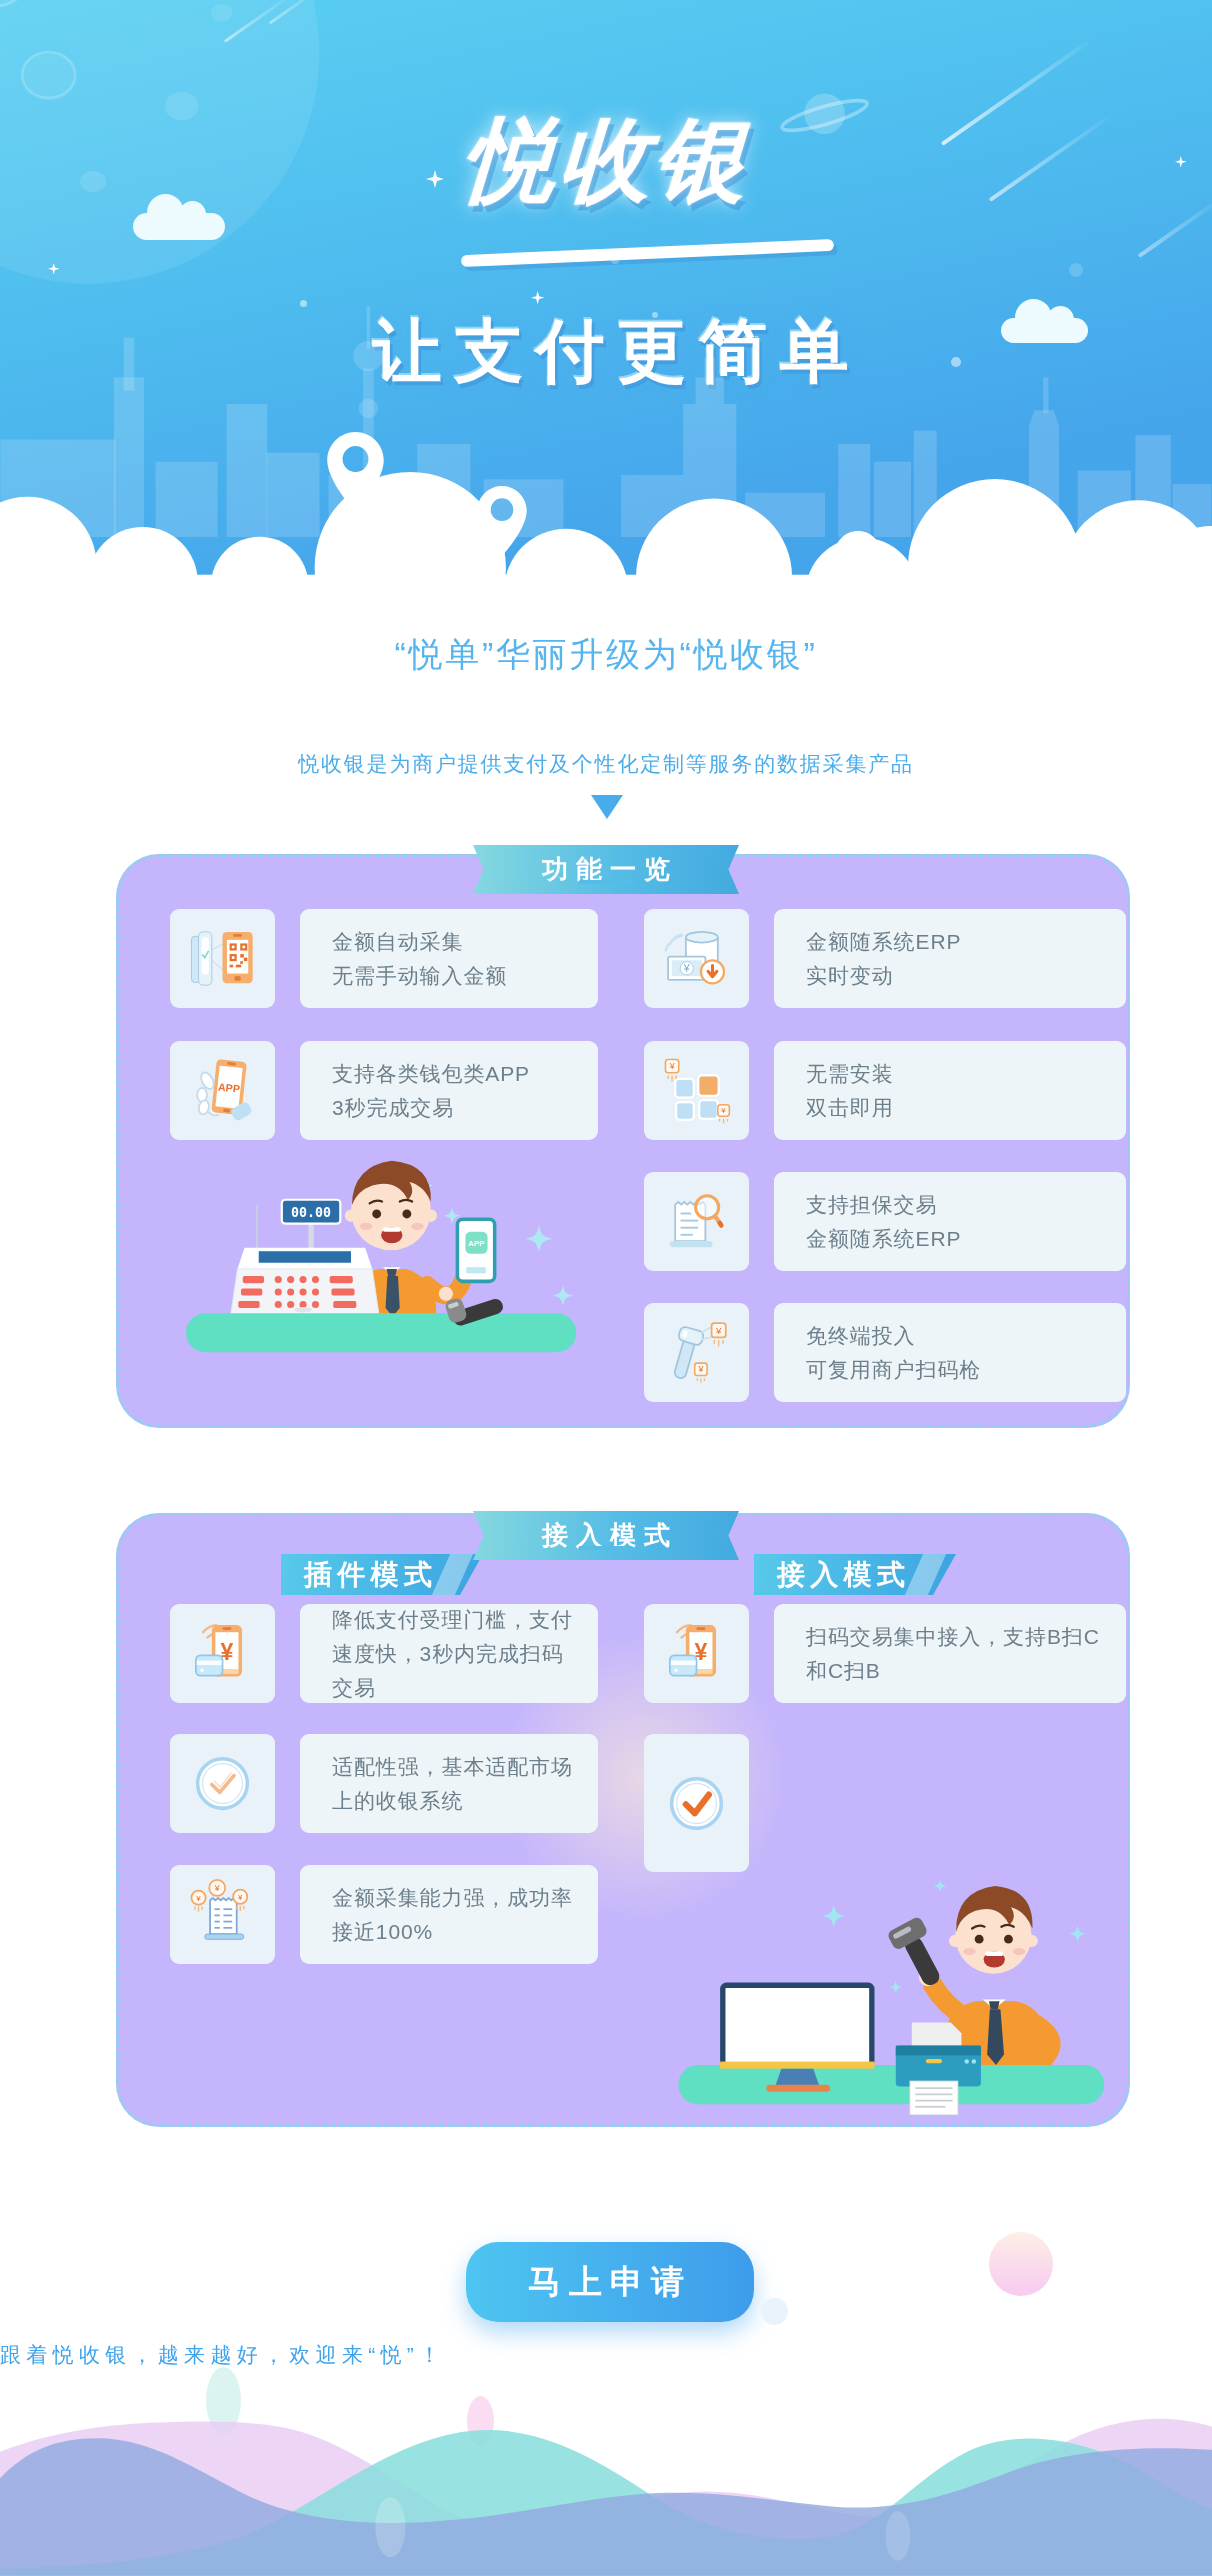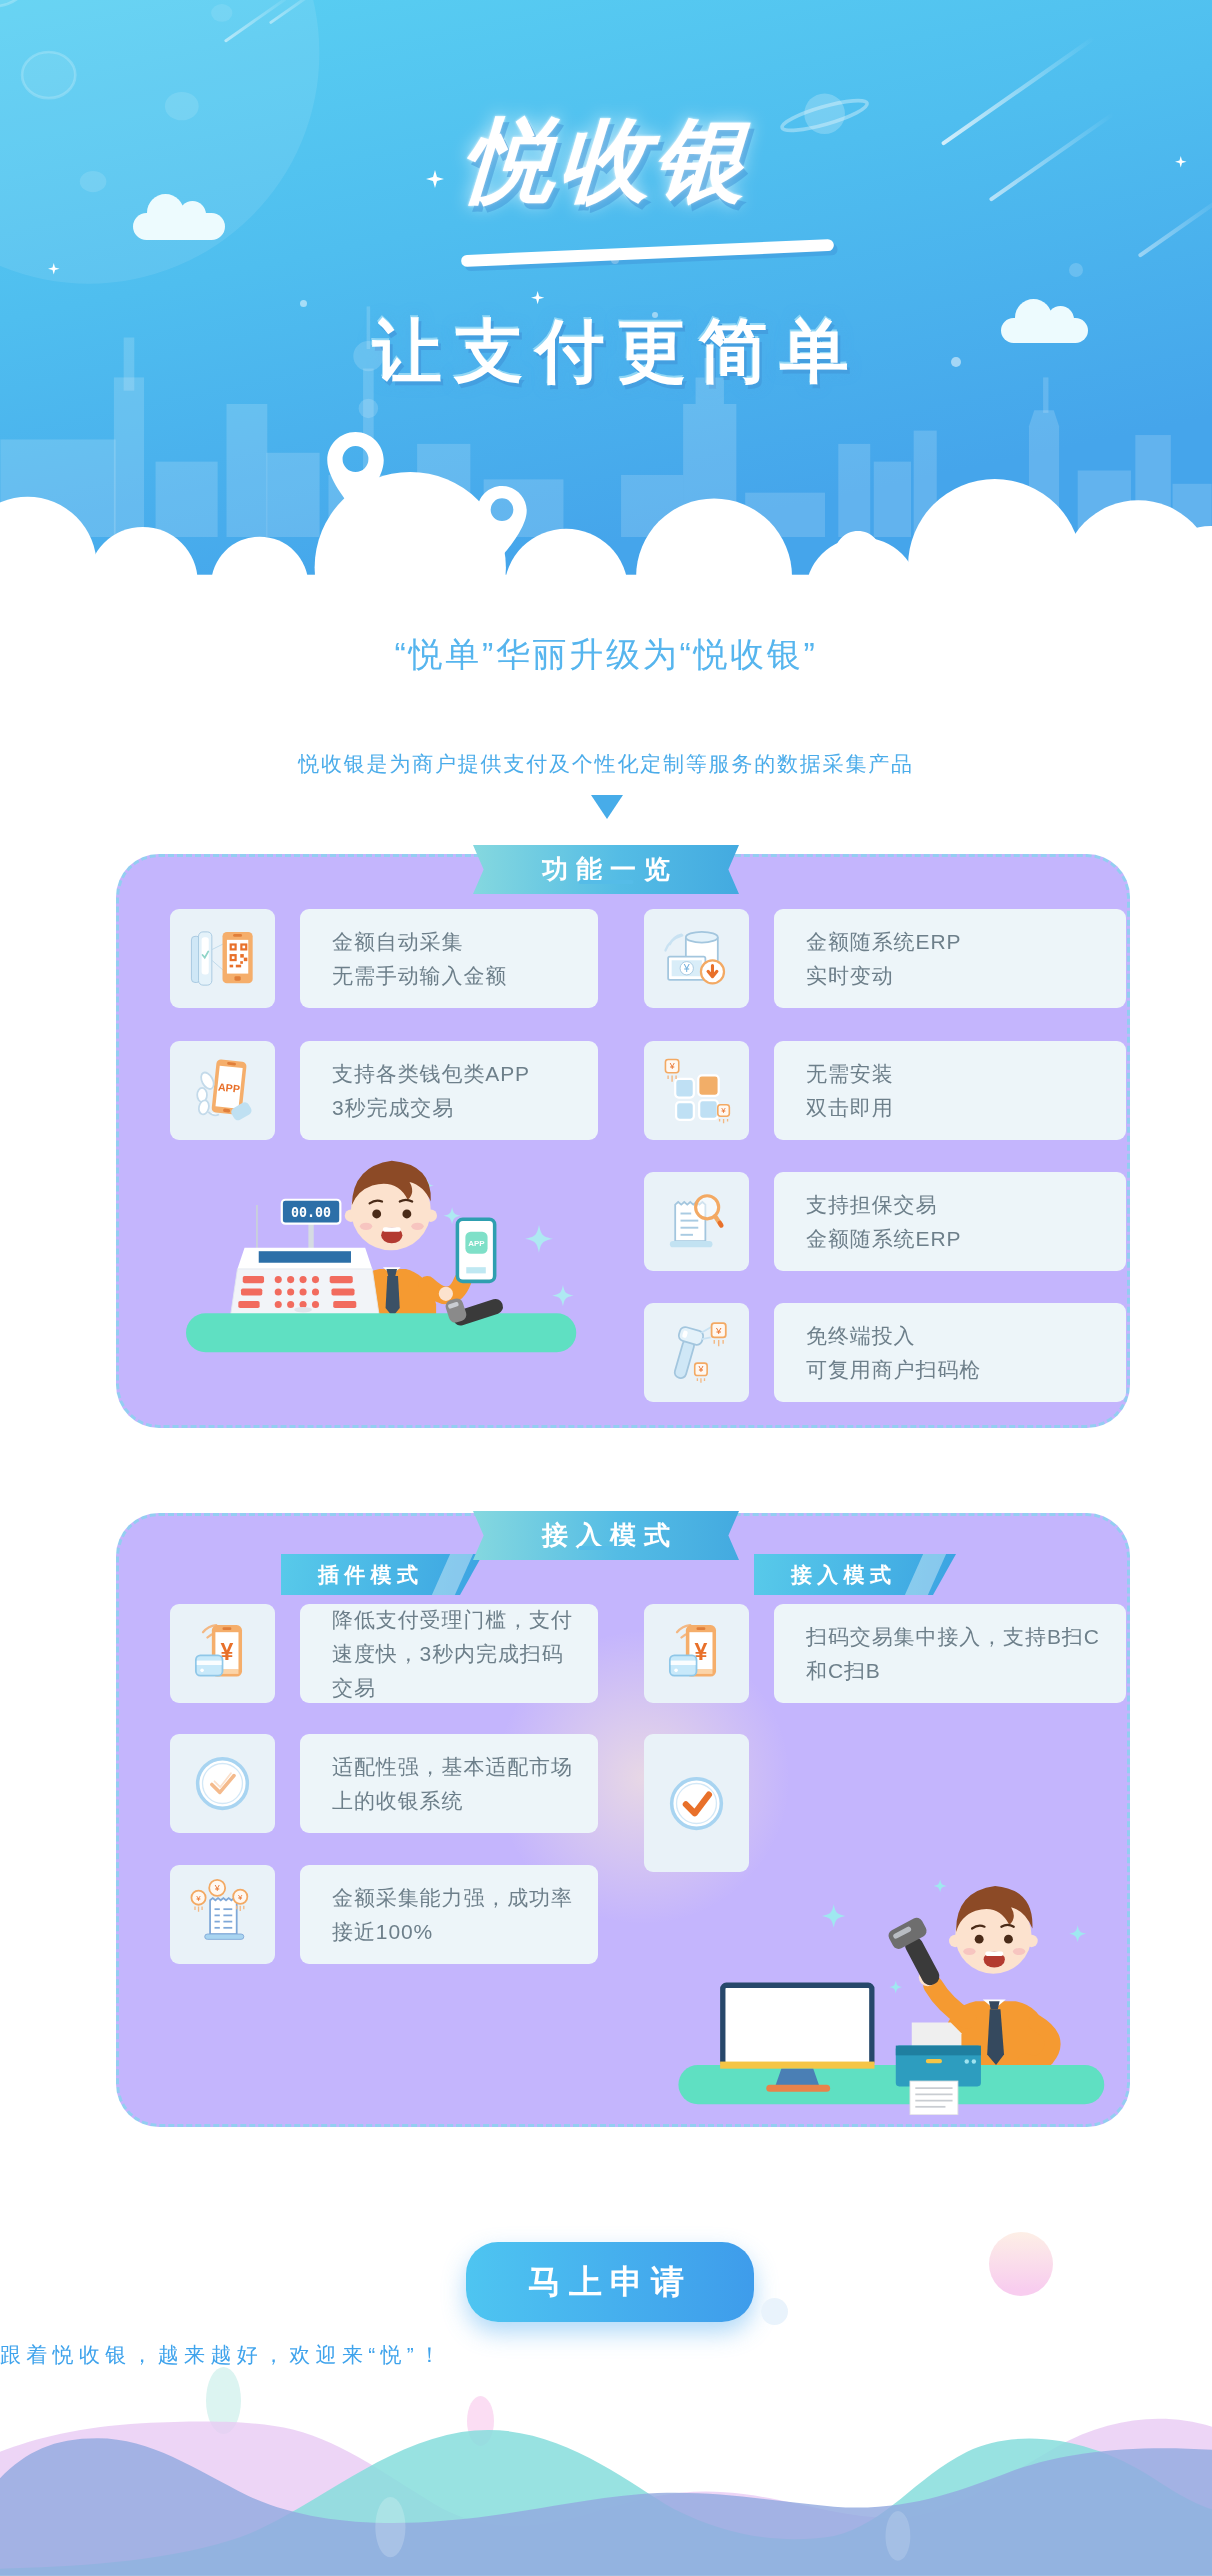--- a/index.html
+++ b/index.html
@@ -58,21 +58,21 @@
              color:#6D7F8A;font-size:21px;line-height:34px;letter-spacing:0.9px;}
   .tile-text.wide{width:298px;}
   .tile-text.wider{width:352px;}
   .tile-text.tall{height:138px;}
   .mode-label{position:absolute;width:202px;height:41px;z-index:3;
           background:linear-gradient(100deg,#58CAEA 0%,#44AFE4 70%,#3BA3E2 100%);
           clip-path:polygon(0 0,100% 0,calc(100% - 23px) 100%,0 100%);
           display:flex;align-items:center;}
   .mode-label::after{content:"";position:absolute;right:19.5px;top:0;width:23px;height:100%;
           background:rgba(255,255,255,.38);transform:skewX(-24deg);}
-  .mode-label span{color:#fff;font-size:21px;font-weight:bold;letter-spacing:5.3px;padding-left:37px;}
+  .mode-label span{color:#fff;font-size:28px;font-weight:bold;letter-spacing:5.3px;padding-left:23px;}
   .blob{position:absolute;border-radius:50%;z-index:1;
         background:radial-gradient(circle,rgba(255,238,214,.6) 0%,rgba(255,238,214,0) 70%);}
 
   
   .apply-btn{position:absolute;left:466px;top:2242px;width:288px;height:80px;border:none;
         border-radius:32px;background:linear-gradient(90deg,#4EC5F1,#3E9CEB);
         color:#fff;font-size:33px;font-weight:bold;letter-spacing:8px;cursor:pointer;
         font-family:"Liberation Sans","DejaVu Sans",sans-serif;
         box-shadow:0 10.6px 23px rgba(80,170,240,.45);}
   .circle-blue{position:absolute;left:761px;top:2298px;width:27px;height:27px;border-radius:50%;

